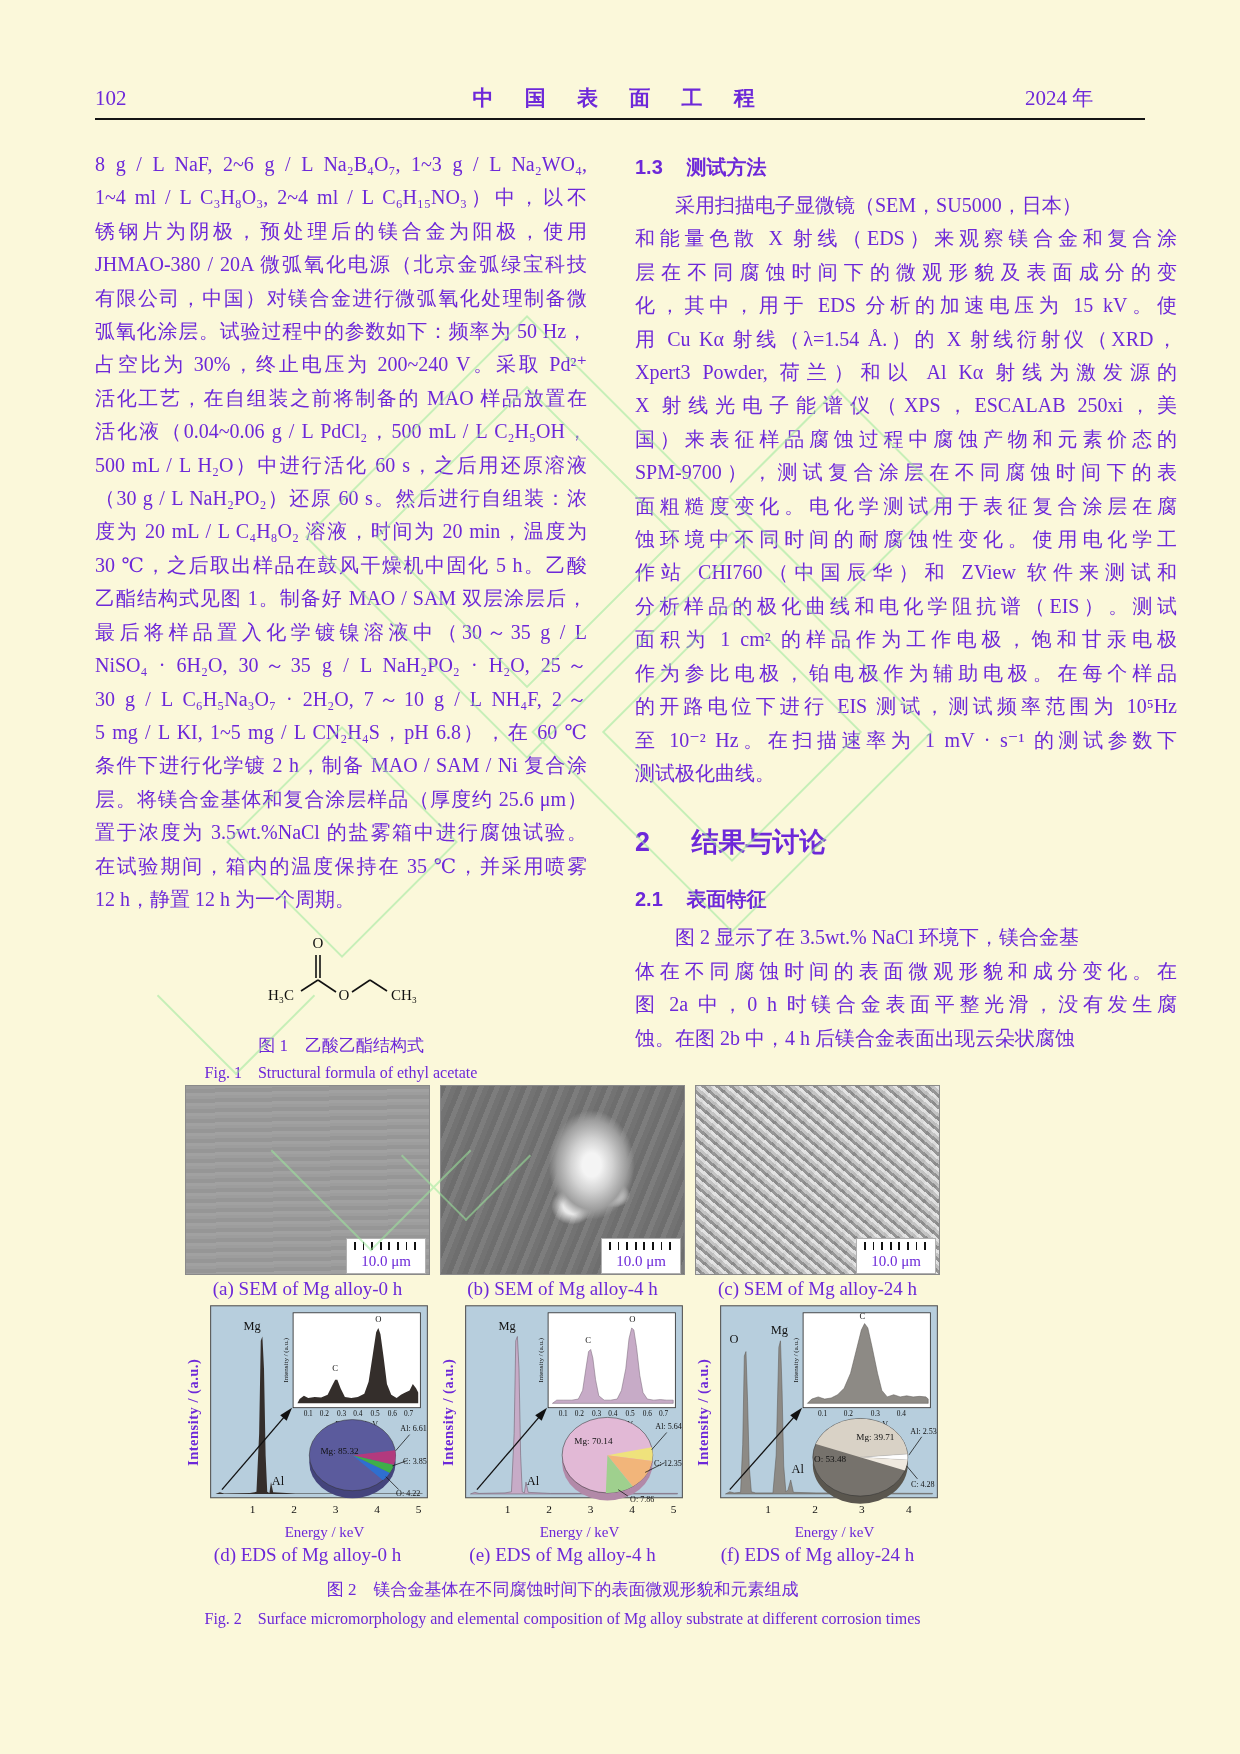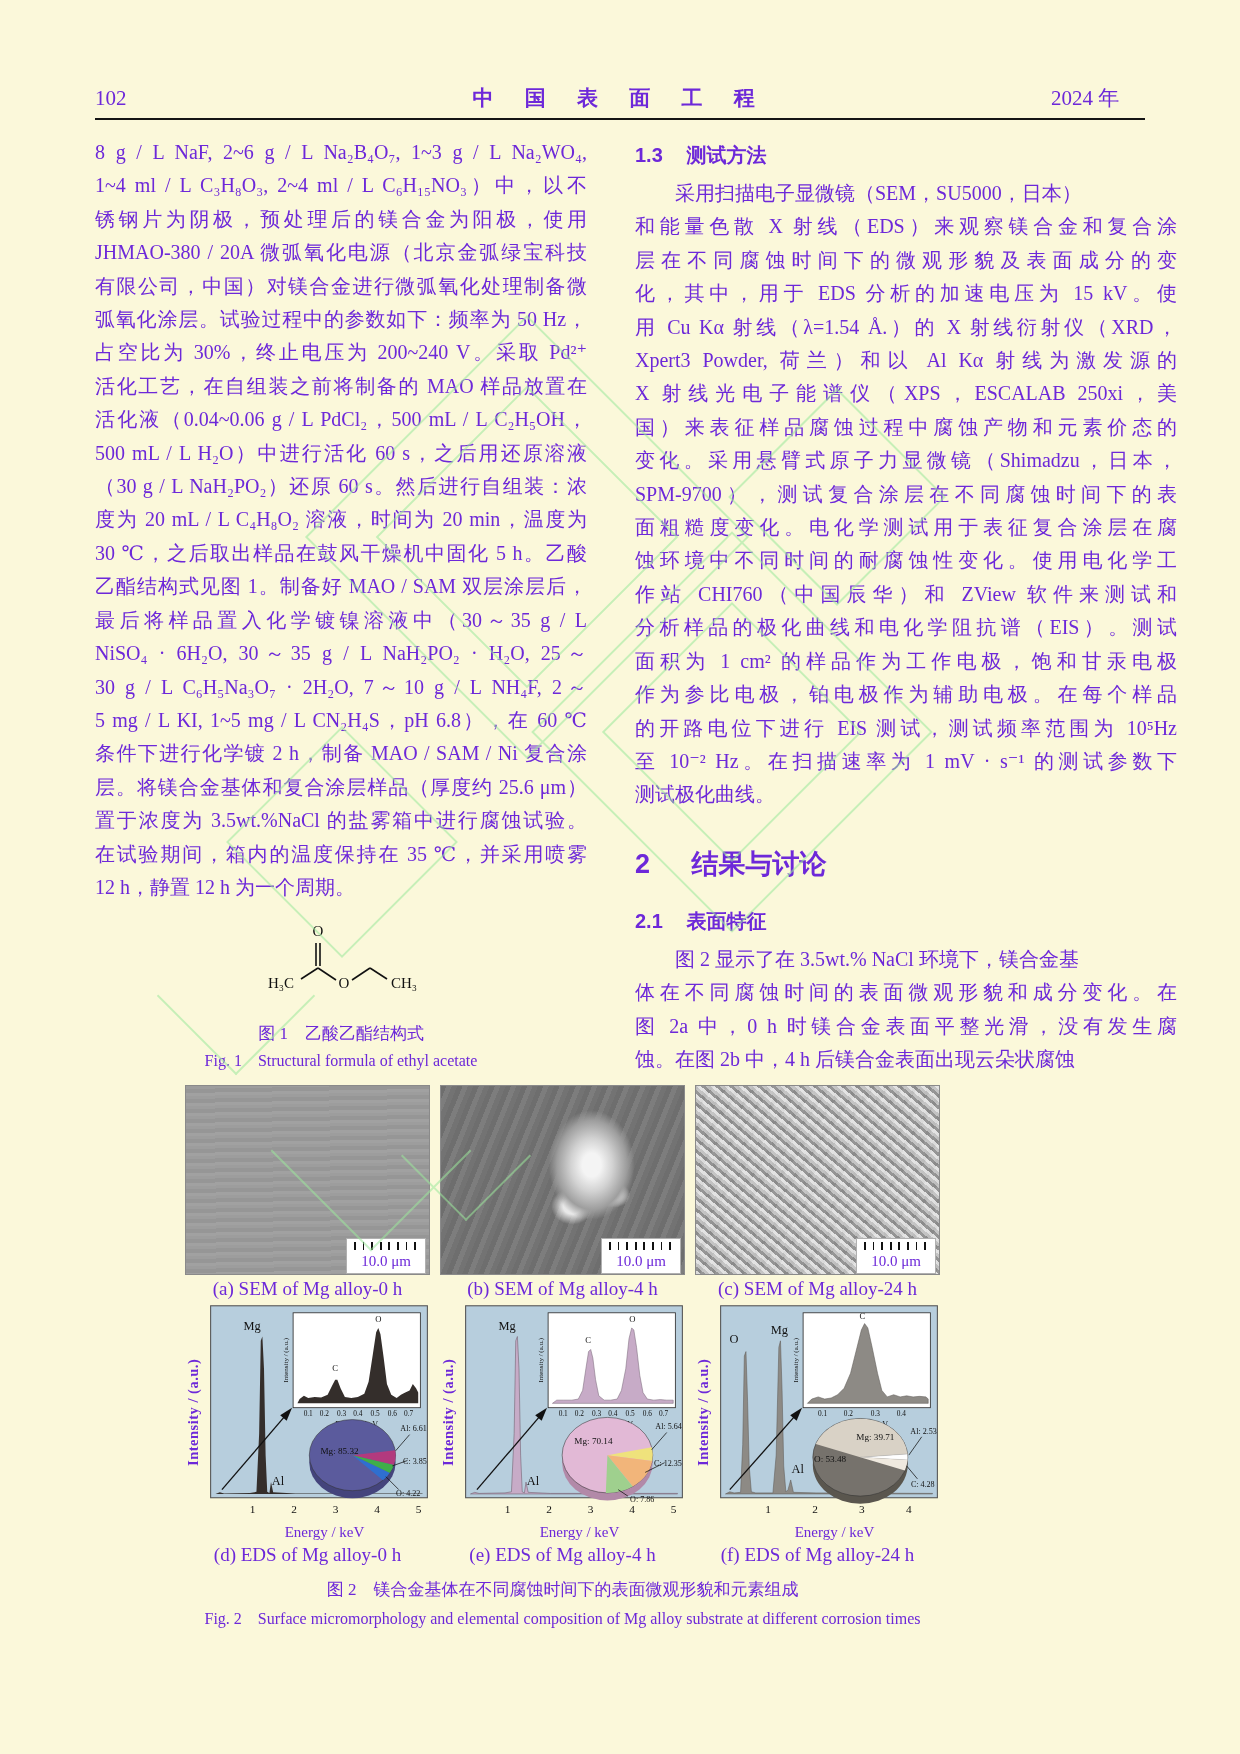--- a/index.html
+++ b/index.html
@@ -2,24 +2,24 @@
 <html><head>
 <meta charset="utf-8">
 <style>
   html,body{margin:0;padding:0;background:#6b6b6b;}
   .page{position:relative;width:1240px;height:1754px;background:#fbf8da;overflow:hidden;
         font-family:"Liberation Serif","DejaVu Serif",serif;color:#6d28d9;}
   
   .hdr{position:absolute;left:95px;top:84px;width:1050px;display:flex;align-items:baseline;font-size:21px;}
   .hdr .pgnum{width:120px;}
   .hdr .jt{flex:1;text-align:center;font-weight:700;letter-spacing:13px;font-size:21px;}
-  .hdr .yr{width:120px;text-align:center;}
+  .hdr .yr{width:120px;text-align:left;}
   .hdr-rule{position:absolute;left:95px;top:118px;width:1050px;height:2px;background:#151515;}
   
-  .col{position:absolute;top:136px;}
+  .col{position:absolute;top:148px;}
   .col-left{left:95px;width:492px;}
   .col-right{left:603px;width:542px;margin-left:32px;}
   .para .tline{font-size:20px;line-height:33.4px;text-align:justify;text-align-last:justify;
                text-justify:inter-character;white-space:normal;}
   .para .tline:last-child{text-align-last:left;}
   .para.indent-first .tline:first-child{text-indent:2em;text-align-last:left;}
   .h-sub{margin:6px 0 8px 0;font-family:"Liberation Sans","DejaVu Sans",sans-serif;
          font-size:20px;font-weight:700;}
   .h-sub .num{margin-right:18px;}
   .h-big{margin:34px 0 26px 0;font-family:"Liberation Sans","DejaVu Sans",sans-serif;
@@ -137,21 +137,20 @@
     </div>
     <div class="para indent-first">
         <div class="tline">采用扫描电子显微镜（SEM，SU5000，日本）</div>
         <div class="tline">和能量色散 X 射线（EDS）来观察镁合金和复合涂</div>
         <div class="tline">层在不同腐蚀时间下的微观形貌及表面成分的变</div>
         <div class="tline">化，其中，用于 EDS 分析的加速电压为 15 kV。使</div>
         <div class="tline">用 Cu Kα 射线（λ=1.54 Å.）的 X 射线衍射仪（XRD，</div>
         <div class="tline">Xpert3 Powder, 荷兰）和以 Al Kα 射线为激发源的</div>
         <div class="tline">X 射线光电子能谱仪（XPS，ESCALAB 250xi，美</div>
         <div class="tline">国）来表征样品腐蚀过程中腐蚀产物和元素价态的</div>
-        <div class="tline">变化。采用悬臂式原子力显微镜（Shimadzu，日本，</div>
         <div class="tline">SPM-9700），测试复合涂层在不同腐蚀时间下的表</div>
         <div class="tline">面粗糙度变化。电化学测试用于表征复合涂层在腐</div>
         <div class="tline">蚀环境中不同时间的耐腐蚀性变化。使用电化学工</div>
         <div class="tline">作站 CHI760（中国辰华）和 ZView 软件来测试和</div>
         <div class="tline">分析样品的极化曲线和电化学阻抗谱（EIS）。测试</div>
         <div class="tline">面积为 1 cm² 的样品作为工作电极，饱和甘汞电极</div>
         <div class="tline">作为参比电极，铂电极作为辅助电极。在每个样品</div>
         <div class="tline">的开路电位下进行 EIS 测试，测试频率范围为 10⁵Hz</div>
         <div class="tline">至 10⁻² Hz。在扫描速率为 1 mV · s⁻¹ 的测试参数下</div>
         <div class="tline">测试极化曲线。</div>

